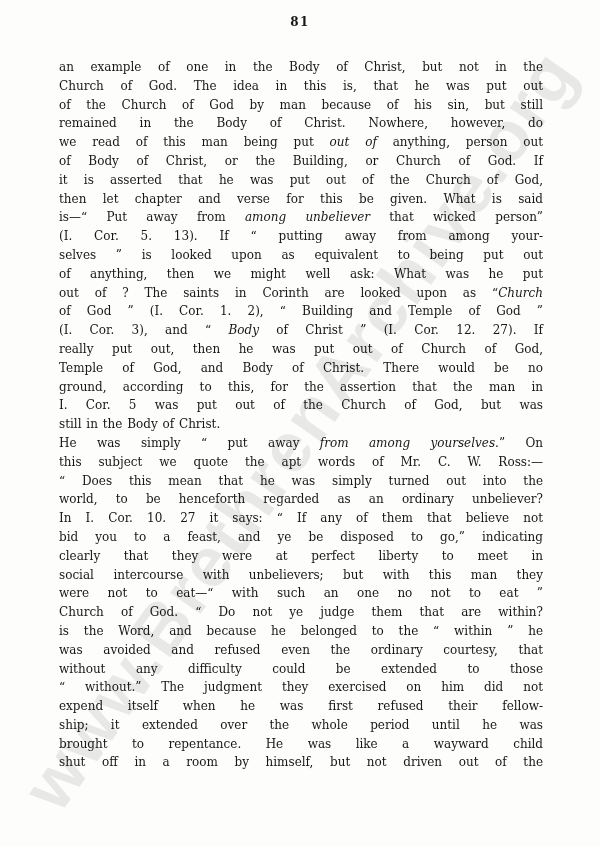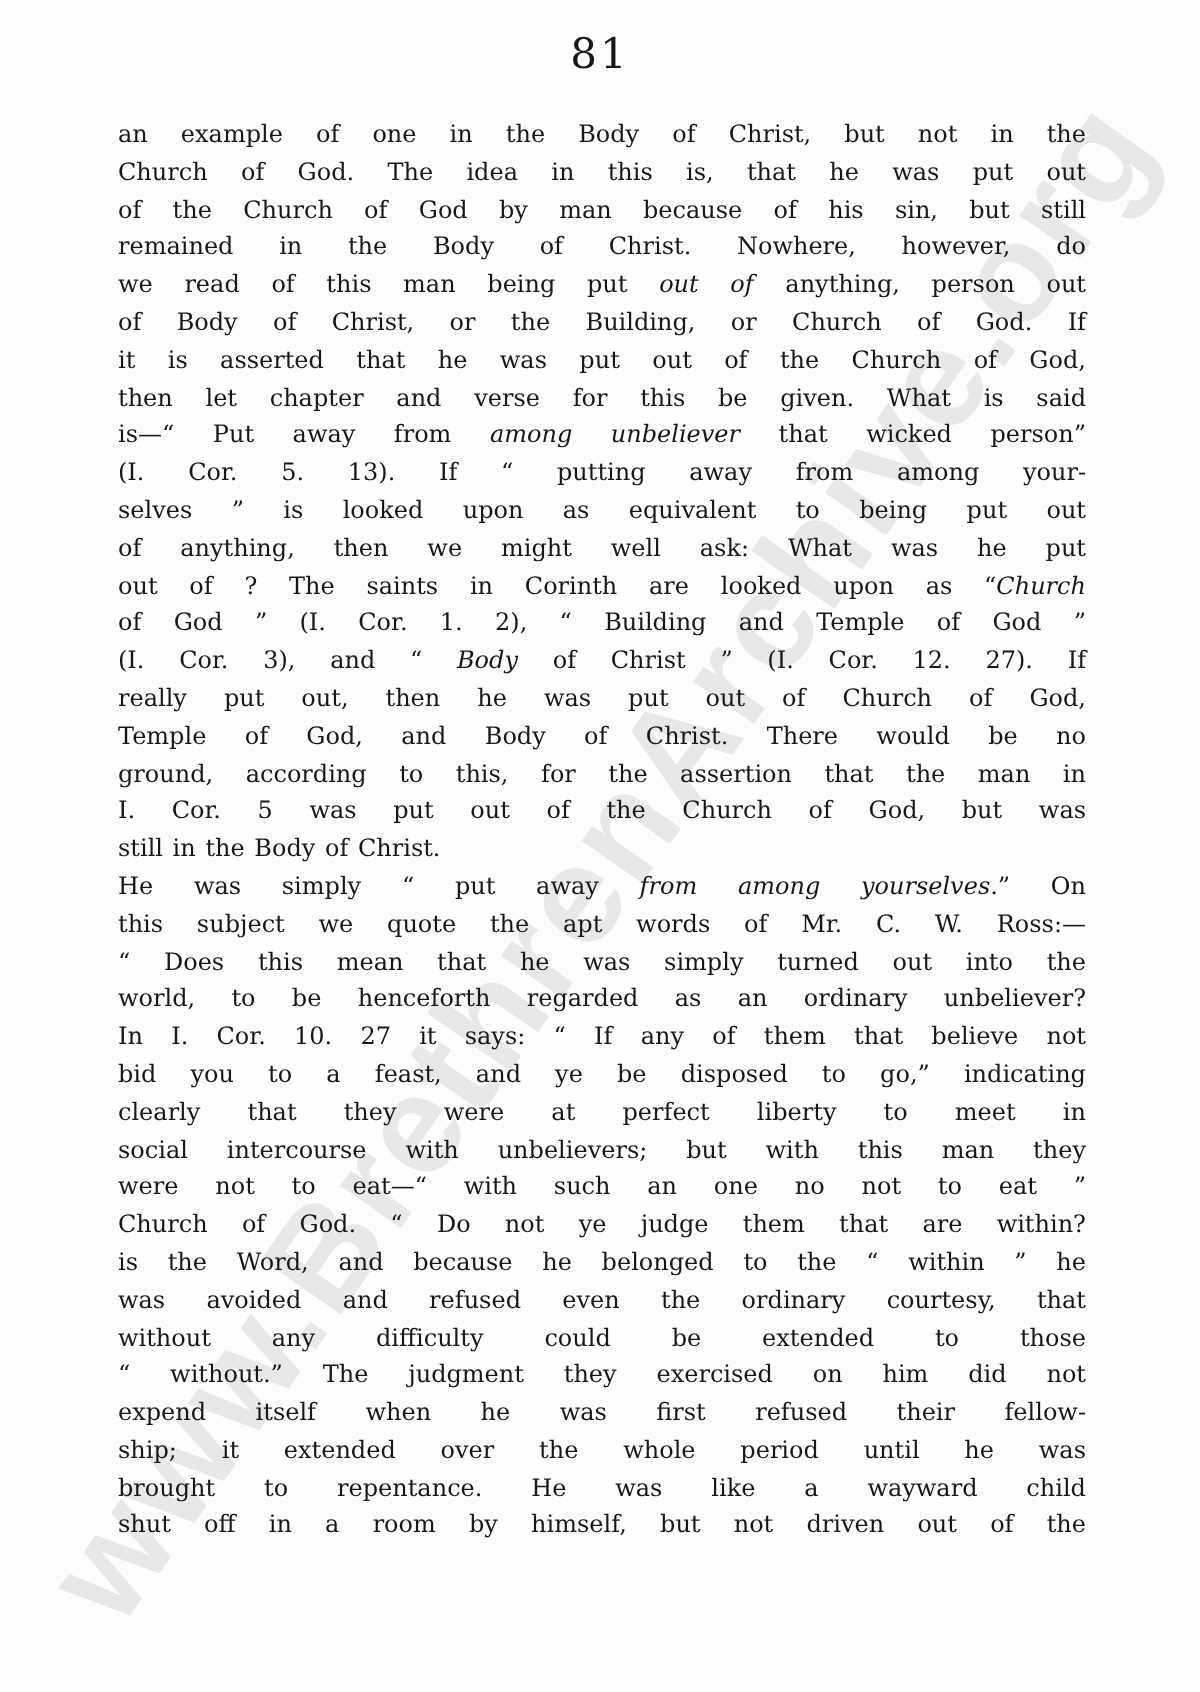--- a/index.html
+++ b/index.html
@@ -30,23 +30,23 @@
     white-space: nowrap;
     z-index: 0;
     user-select: none;
   }
   .page-number {
     position: absolute;
     top: 15px;
     left: 0;
     width: 100%;
     text-align: center;
-    font-size: 21px;
+    font-size: 12px;
     letter-spacing: 1.5px;
-    font-weight: 400;
+    font-weight: 700;
     z-index: 1;
   }
   .text-block {
     position: absolute;
     top: 58px;
     left: 59px;
     width: 484px;
     font-size: 12px;
     line-height: 18.8px;
     z-index: 1;

